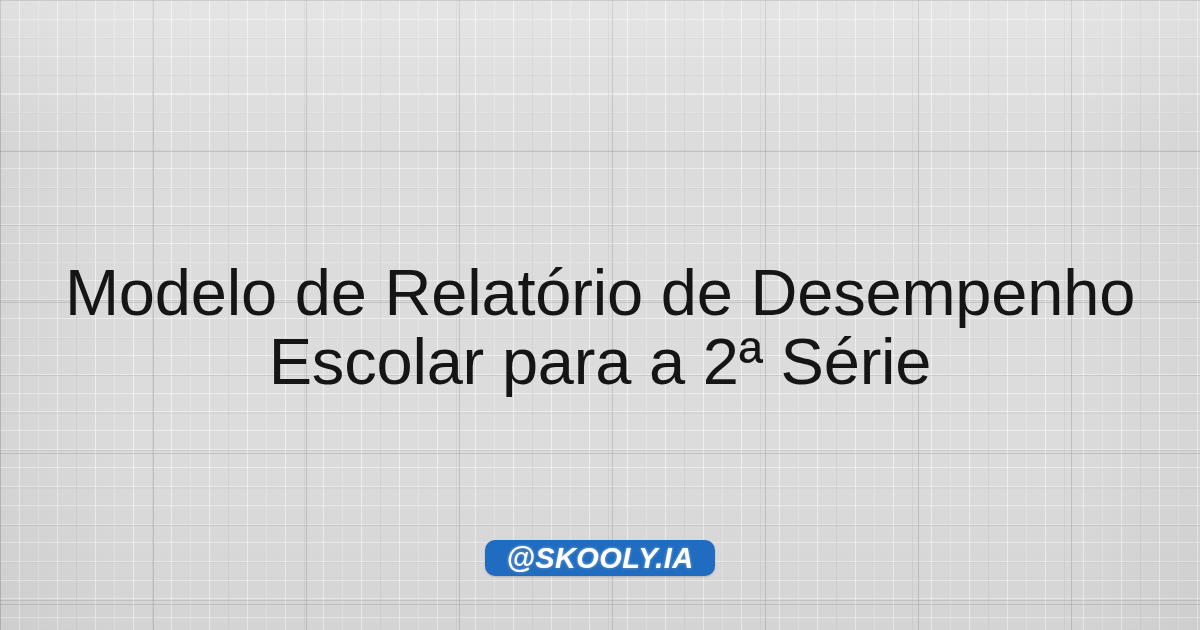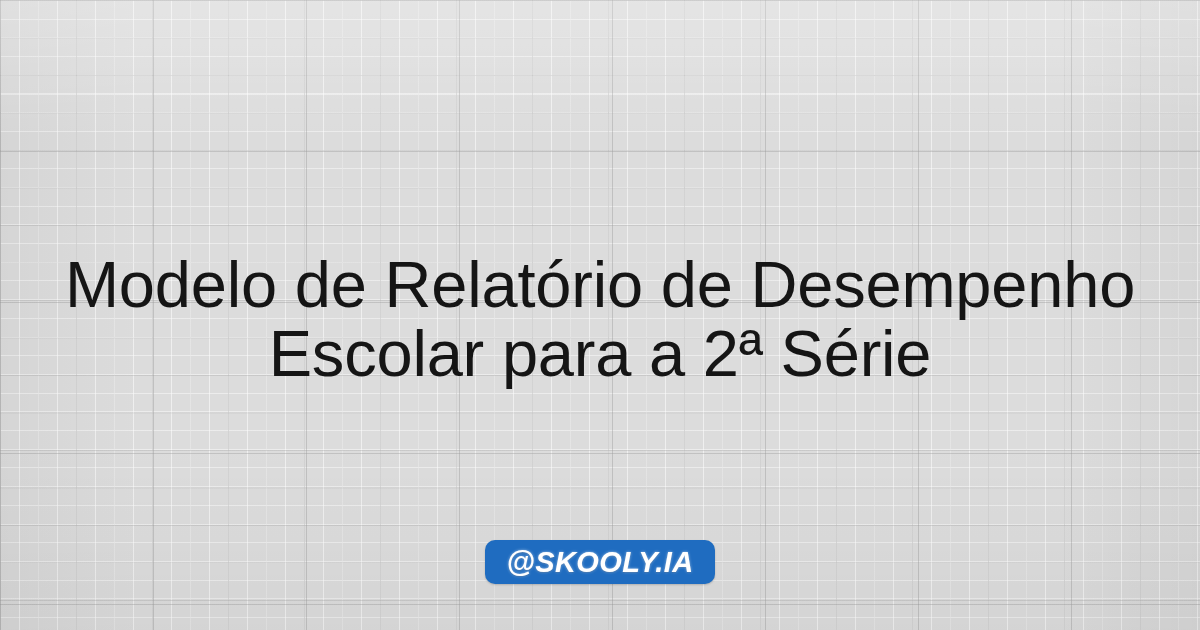--- a/index.html
+++ b/index.html
@@ -114,21 +114,21 @@
     align-items: center;
     justify-content: center;
   }
 
   .title-block {
     position: absolute;
     top: 243px;
     left: 0;
     width: 1200px;
     text-align: center;
-    padding: 8px 24px;
+    padding: 16px 24px;
     box-sizing: border-box;
   }
 
   .poster-title {
     margin: 0;
     font-family: "Liberation Sans", "DejaVu Sans", sans-serif;
     font-size: 65px;
     font-weight: 400;
     line-height: 1.06;
     letter-spacing: -0.2px;
@@ -144,21 +144,21 @@
     top: 540px;
     width: 1200px;
     display: flex;
     justify-content: center;
   }
 
   .handle-badge {
     display: inline-flex;
     align-items: center;
     justify-content: center;
-    height: 44px;
+    height: 36px;
     padding: 16px 22px;
     border-radius: 10px;
     background-color: #1f6cc0;
     box-shadow: 0 1px 2px rgba(0,0,0,0.18);
     box-sizing: border-box;
   }
 
   .handle-text {
     font-family: "Liberation Sans", "DejaVu Sans", sans-serif;
     font-size: 29px;

